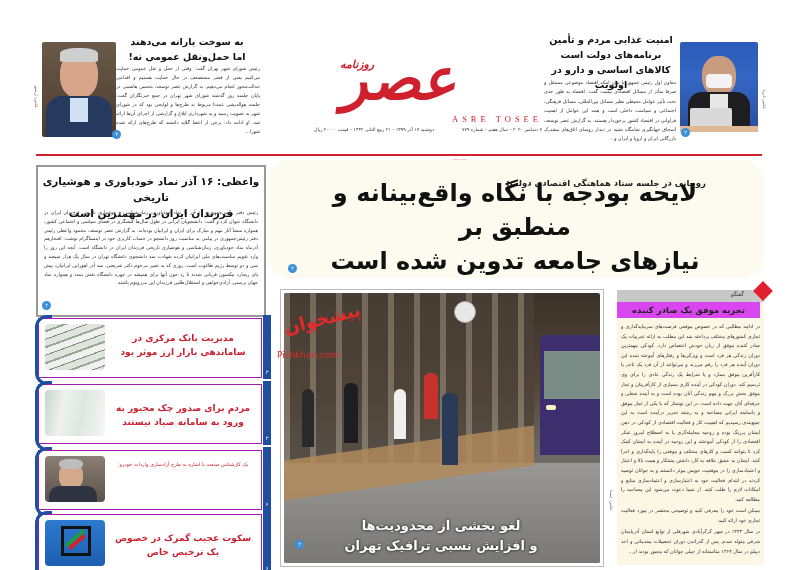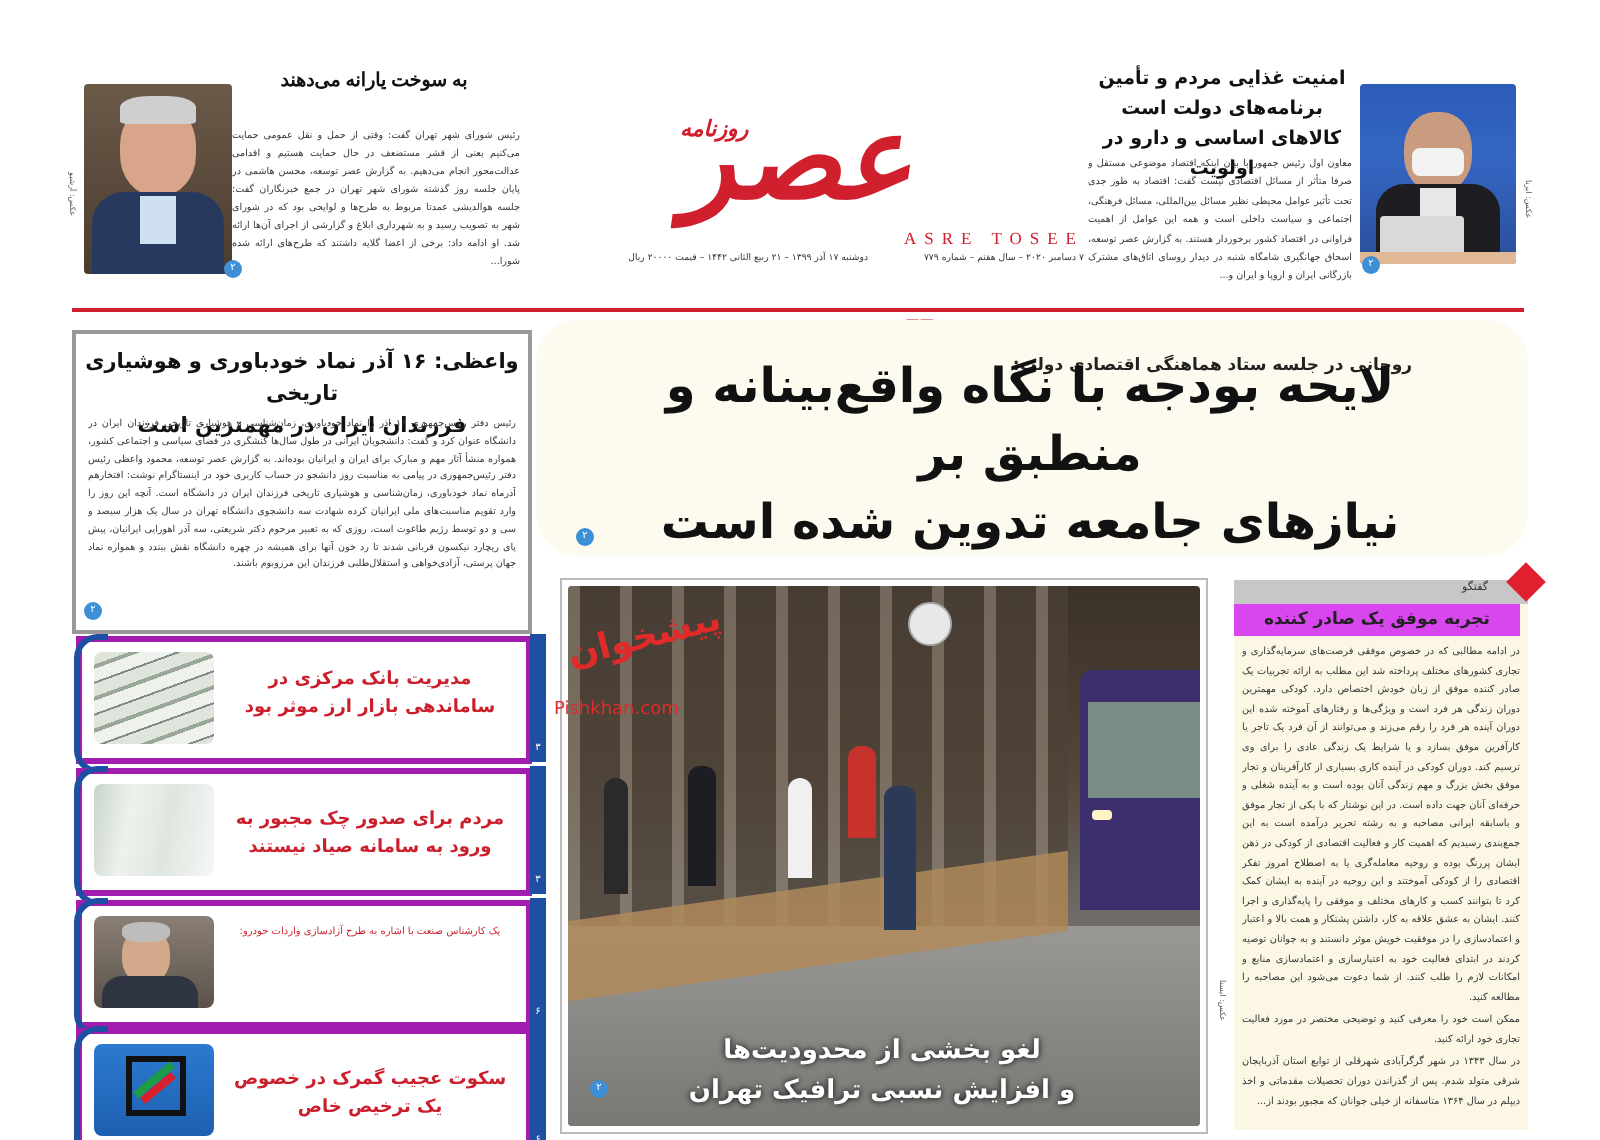--- a/index.html
+++ b/index.html
@@ -7,21 +7,21 @@
   .abs{position:absolute;}
   .txt{color:#333;font-size:5.4px;line-height:10.6px;text-align:justify;}
   .headline{font-weight:bold;color:#111;text-align:center;}
   .redline{position:absolute;left:36px;width:726px;height:2px;background:#d0202e;}
   .badge{position:absolute;width:9px;height:9px;border-radius:50%;background:#3d8fd6;color:#fff;font-size:5px;line-height:9px;text-align:center;}
   .photo{position:absolute;overflow:hidden;border-radius:2px;}
   .credit{position:absolute;font-size:4px;color:#555;writing-mode:vertical-rl;}
   
   
   .lbox{position:absolute;left:36px;top:165px;width:226px;height:148px;border:2px solid #999;background:#fff;}
-  .teaser{position:absolute;left:38px;width:222px;height:58px;background:#fff;border:3px solid #a21caf;}
+  .teaser{position:absolute;left:38px;width:222px;height:58px;background:#fff;border:1px solid #a21caf;}
   .teaser .bar{position:absolute;right:-10px;top:-4px;width:8px;height:64px;background:#1f4fa3;}
   .teaser .bar span{position:absolute;bottom:4px;left:0;width:8px;color:#fff;font-size:5px;text-align:center;}
   .teaser .frame{position:absolute;left:-4px;top:-4px;width:14px;height:64px;border:3px solid #1f4fa3;border-right:none;border-radius:12px 0 0 12px;}
   .teaser .thumb{position:absolute;left:6px;top:5px;width:60px;height:46px;border-radius:4px;overflow:hidden;}
   .teaser .ttl{position:absolute;left:72px;right:6px;top:12px;color:#cc1f2d;font-weight:bold;font-size:9px;line-height:14px;text-align:center;}
   
   .rcol{position:absolute;left:617px;top:290px;width:147px;height:275px;background:#fbf7e4;}
 </style>
 </head>
 <body>
@@ -47,22 +47,23 @@
 
 <div class="abs" style="left:262px;top:30px;width:280px;height:116px;">
   <div style="position:absolute;left:10px;top:4px;width:260px;height:90px;font-family:'DejaVu Serif',serif;font-weight:bold;font-size:58px;line-height:90px;color:#d0202e;text-align:center;letter-spacing:-2px;transform:skewX(-8deg);">عصر توسعه</div>
   <div style="position:absolute;left:78px;top:28px;font-size:11px;font-weight:bold;color:#d0202e;font-style:italic;">روزنامه</div>
   <div style="position:absolute;left:190px;top:84px;direction:ltr;font-family:'Liberation Serif',serif;font-size:8.5px;letter-spacing:4px;color:#d0202e;">ASRE TOSEE</div>
   <div style="position:absolute;left:2px;top:97px;width:170px;font-size:4.6px;color:#333;white-space:nowrap;">دوشنبه ۱۷ آذر ۱۳۹۹ – ۲۱ ربیع الثانی ۱۴۴۲ – قیمت ۲۰۰۰۰ ریال</div>
   <div style="position:absolute;left:170px;top:97px;width:110px;font-size:4.6px;color:#333;white-space:nowrap;">۷ دسامبر ۲۰۲۰ – سال هفتم – شماره ۷۷۹</div>
 </div>
 
 <div class="abs" style="left:38px;top:30px;width:224px;height:118px;">
-  <div class="headline" style="position:absolute;left:74px;top:4px;width:150px;font-size:9.5px;line-height:15px;font-family:Liberation Serif, serif;">
+  <div class="headline" style="position:absolute;left:74px;top:4px;width:150px;font-size:9.5px;line-height:15px;">
     <div>به سوخت یارانه می‌دهند</div>
+    <div>اما حمل‌ونقل عمومی نه!</div>
   </div>
   <div class="txt" style="position:absolute;left:78px;top:34px;width:144px;height:80px;overflow:hidden;font-size:4.8px;line-height:9px;">رئیس شورای شهر تهران گفت: وقتی از حمل و نقل عمومی حمایت می‌کنیم یعنی از قشر مستضعف در حال حمایت هستیم و اقدامی عدالت‌محور انجام می‌دهیم. به گزارش عصر توسعه، محسن هاشمی در پایان جلسه روز گذشته شورای شهر تهران در جمع خبرنگاران گفت: جلسه هوالدیشی عمدتا مربوط به طرح‌ها و لوایحی بود که در شورای شهر به تصویب رسید و به شهرداری ابلاغ و گزارشی از اجرای آن‌ها ارائه شد. او ادامه داد: برخی از اعضا گلایه داشتند که طرح‌های ارائه شده شورا...</div>
   <div class="photo" style="left:4px;top:12px;width:74px;height:95px;background:linear-gradient(180deg,#6b5a48 0%,#4a3c30 100%);">
     <div style="position:absolute;left:18px;top:10px;width:38px;height:46px;border-radius:45%;background:#d8a58a;"></div>
     <div style="position:absolute;left:18px;top:6px;width:38px;height:14px;border-radius:40% 40% 10% 10%;background:#cfcfcf;"></div>
     <div style="position:absolute;left:4px;top:54px;width:66px;height:42px;border-radius:16px 16px 0 0;background:#27395f;"></div>
     <div style="position:absolute;left:28px;top:56px;width:18px;height:24px;background:#cfe0f0;"></div>
   </div>
   <div class="badge" style="left:74px;top:100px;">۲</div>
   <div class="credit" style="left:-4px;top:56px;">عکس: آرشیو</div>

